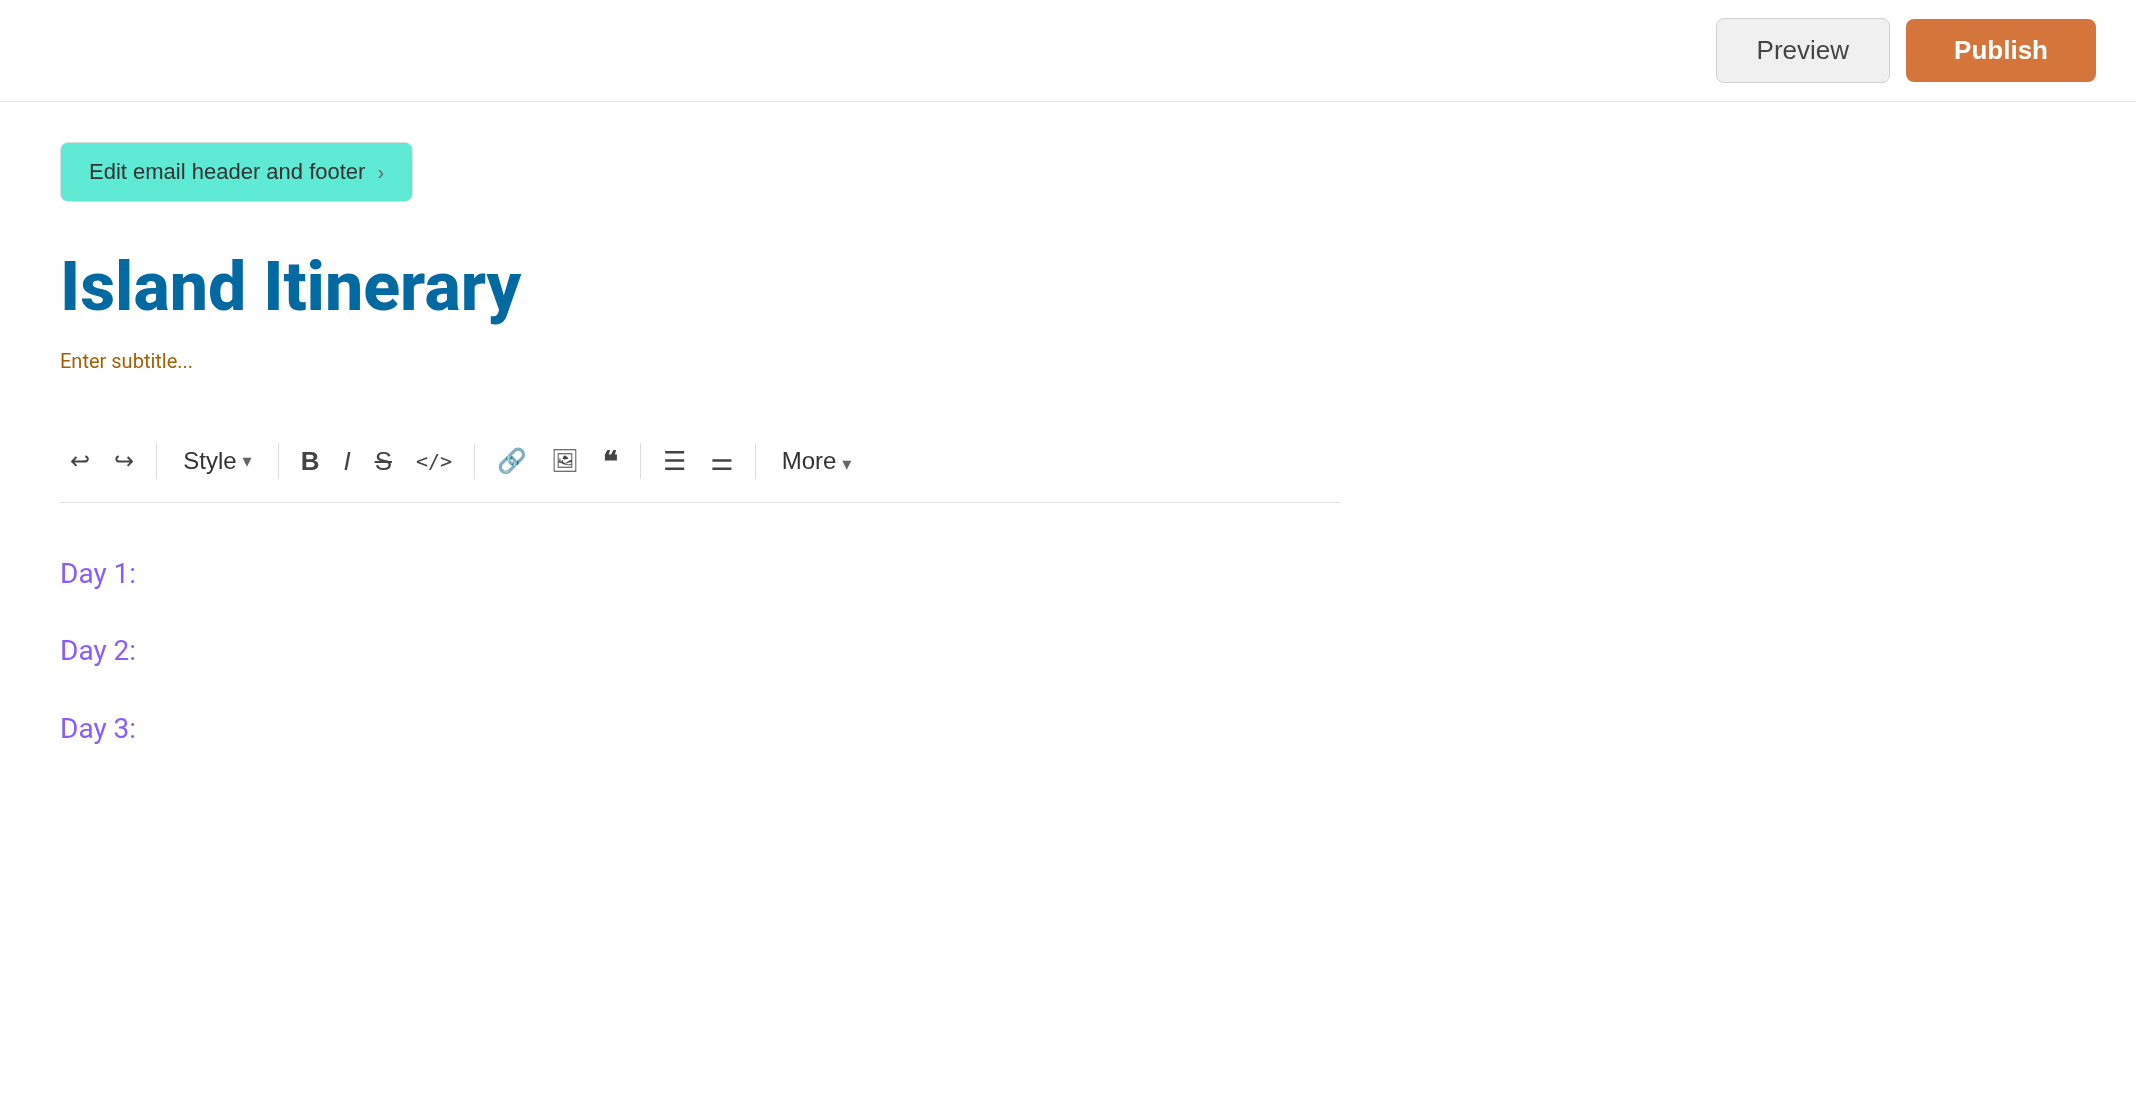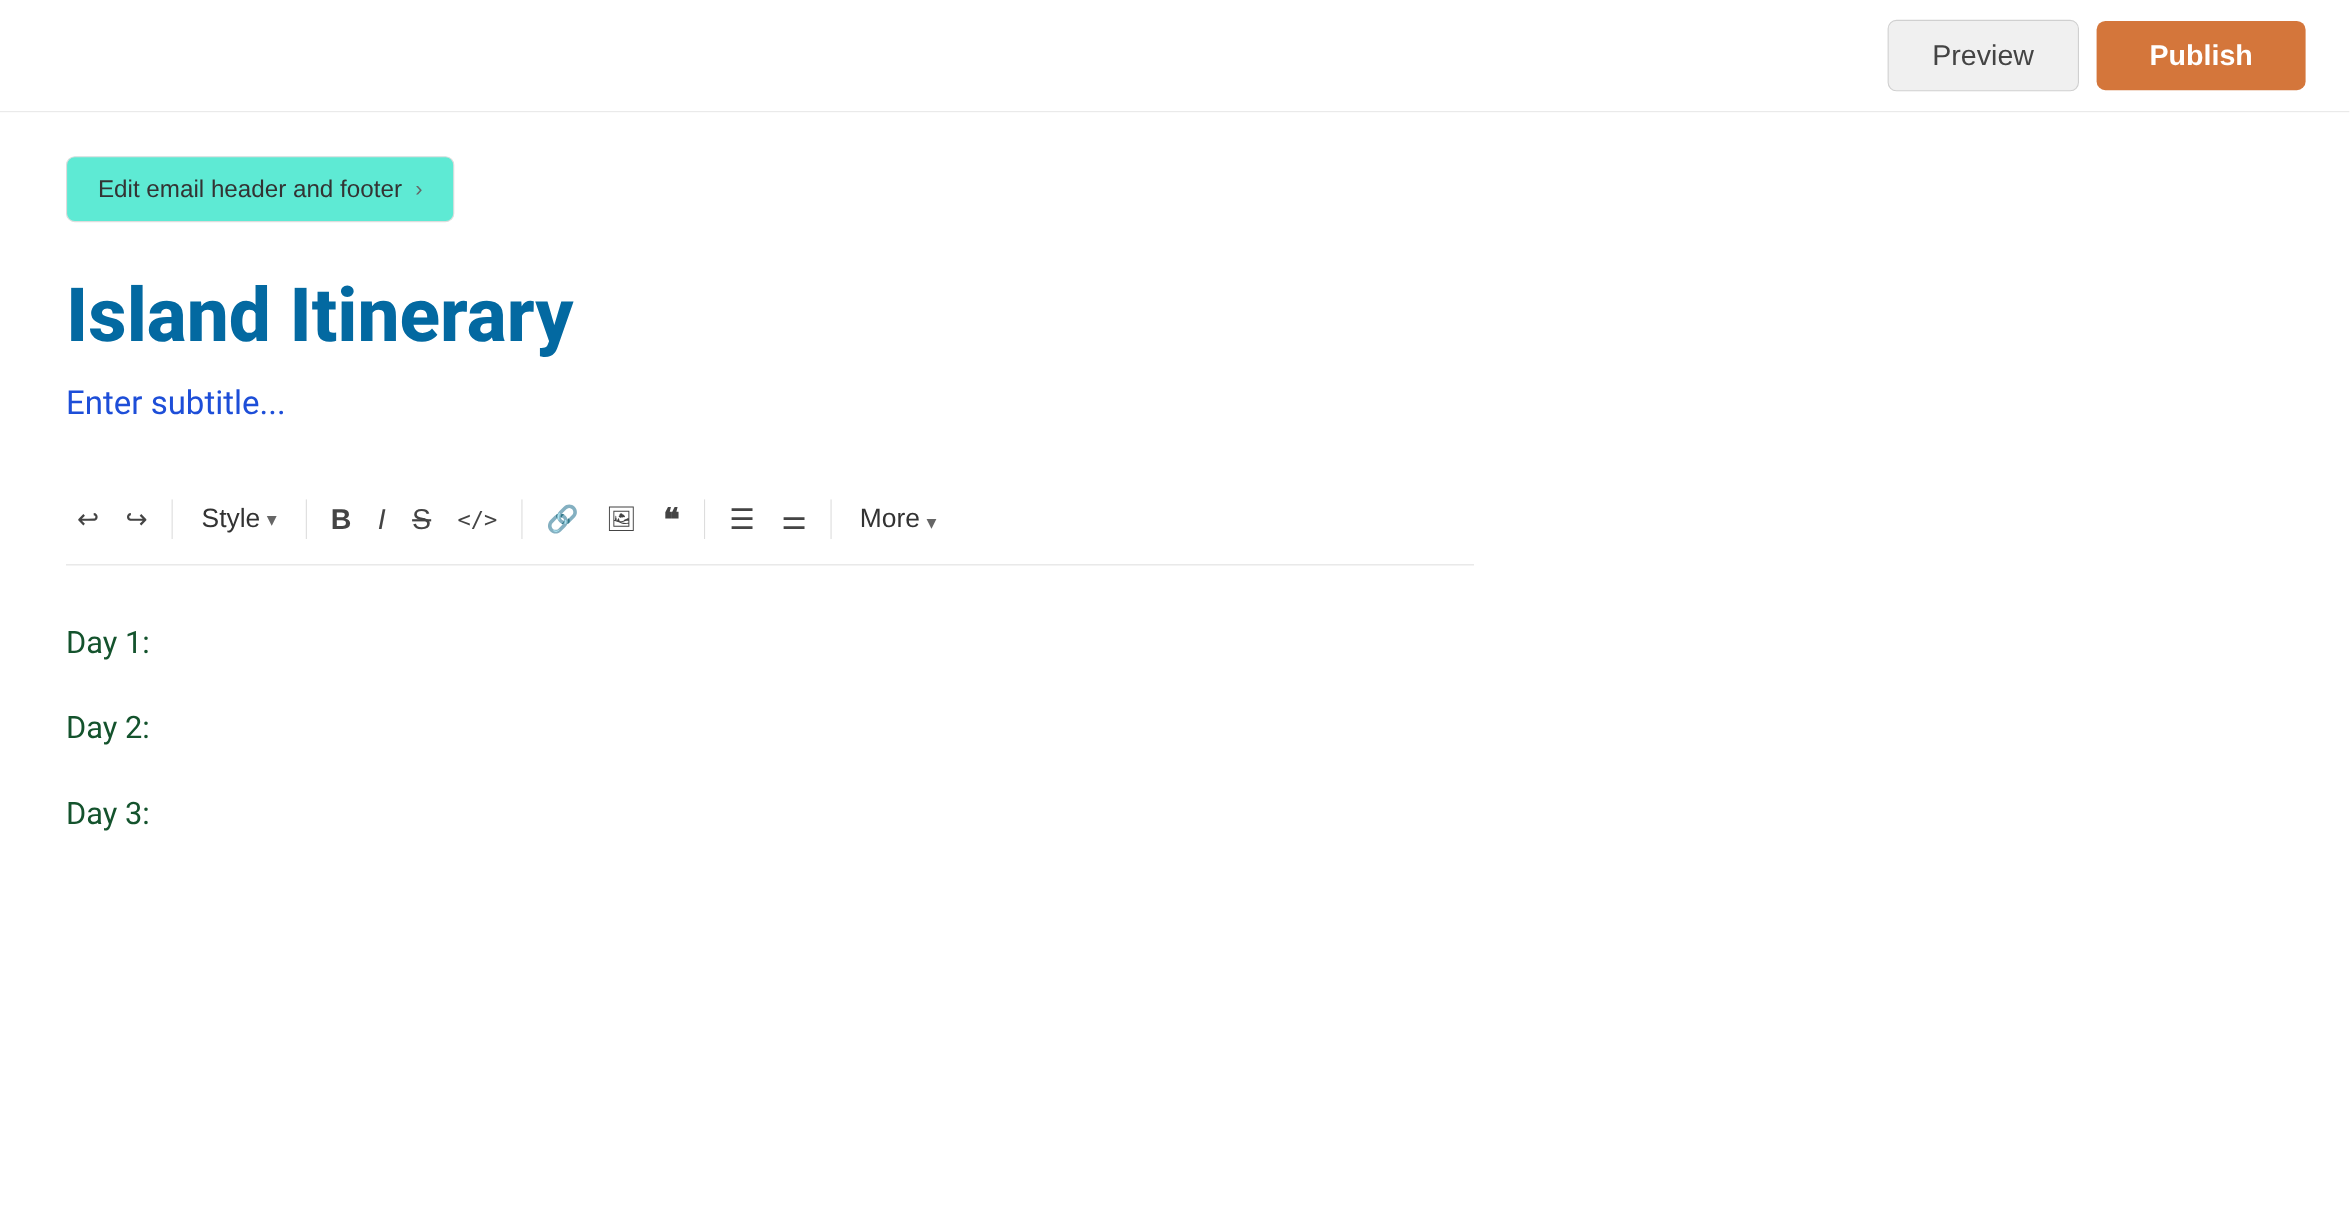--- a/index.html
+++ b/index.html
@@ -79,22 +79,22 @@
     .post-title {
       font-size: 68px;
       font-weight: 800;
       color: #0369a1;
       margin-bottom: 24px;
       line-height: 1.1;
     }
 
     
     .post-subtitle {
-      font-size: 30px;
-      color: #1d4ed8;
+      font-size: 20px;
+      color: #a16207;
       margin-bottom: 48px;
       margin-top: 20px;
     }
 
     
     .tags-area {
       display: flex;
       align-items: center;
       gap: 16px;
       margin-bottom: 48px;
@@ -199,21 +199,21 @@
       padding: 8px 14px;
       border-radius: 6px;
       font-size: 24px;
       color: #333;
     }
 
     
     .content-area {
       font-size: 28px;
       line-height: 2.2;
-      color: #14532d;
+      color: #8b5cf6;
     }
 
     .content-area p {
       margin-bottom: 16px;
     }
 
     
     .dropdown-chevron {
       font-size: 18px;
       color: #666;

